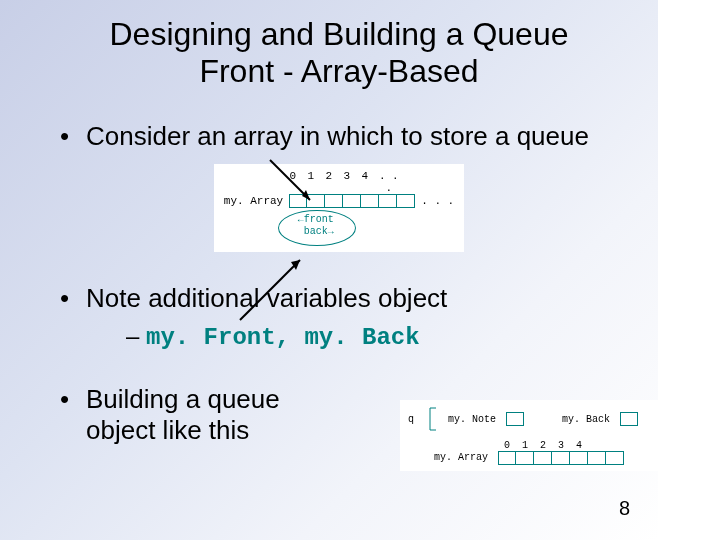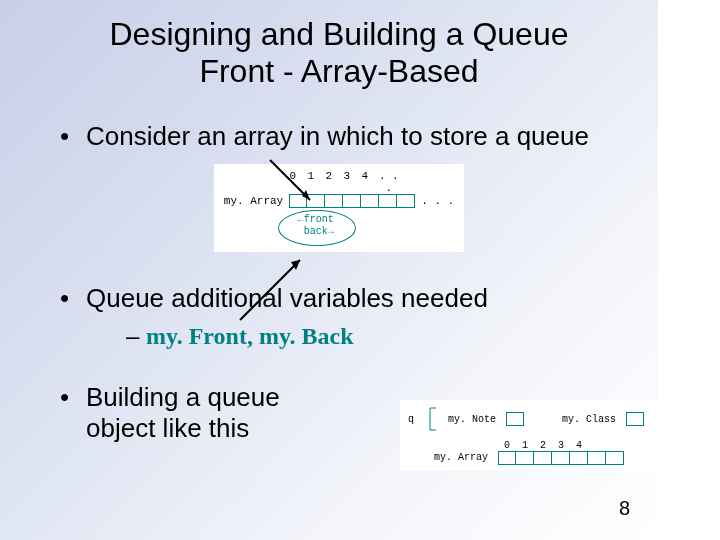--- a/index.html
+++ b/index.html
@@ -59,21 +59,21 @@
     font-size: 24px;
     color: #000;
   }
   .sub > li::before {
     content: "–";
     position: absolute;
     left: 0;
     top: 0;
   }
   .code {
-    font-family: Liberation Serif, serif;
+    font-family: Liberation Mono, monospace;
     font-weight: bold;
     color: #008080;
   }
   .diagram-wrap {
     text-align: center;
     margin: 12px 0 22px 0;
   }
   .diagram-box {
     display: inline-block;
     background: #ffffff;
@@ -242,41 +242,41 @@
 
   <svg width="720" height="540" style="position:absolute;left:0;top:0;pointer-events:none">
     <line x1="270" y1="160" x2="310" y2="200" stroke="#000" stroke-width="2"></line>
     <polygon points="310,200 302,196 306,190" fill="#000"></polygon>
     <line x1="240" y1="320" x2="300" y2="260" stroke="#000" stroke-width="2"></line>
     <polygon points="300,260 291,262 296,270" fill="#000"></polygon>
   </svg>
 
   <ul class="top">
     <li>
-      <span>Queue additional variables needed</span>
+      <span>Note additional variables object</span>
       <ul class="sub">
         <li><span class="code">my. Front, my. Back</span></li>
       </ul>
     </li>
     <li style="width:300px">
       <span>Building a queue</span><br>
       <span>object like this</span>
     </li>
   </ul>
 
   <div class="q-diagram">
     <div class="q-row1">
       <span class="q-lbl" style="margin-right:4px">q</span>
       <svg width="10" height="26">
           <path d="M8 2 L2 2 L2 24 L8 24" stroke="#008080" fill="none" stroke-width="1"></path>
         </svg>
       <span class="q-lbl">my. Note</span>
       <span class="qbox"></span>
       <span style="width:18px"></span>
-      <span class="q-lbl">my. Class</span>
+      <span class="q-lbl">my. Back</span>
       <span class="qbox"></span>
     </div>
     <div class="q-row2">
       <span class="q-ar-lbl" style="margin-left:26px">my. Array</span>
       <div>
         <div class="q-idx">
           <span>0</span>
           <span>1</span>
           <span>2</span>
           <span>3</span>

